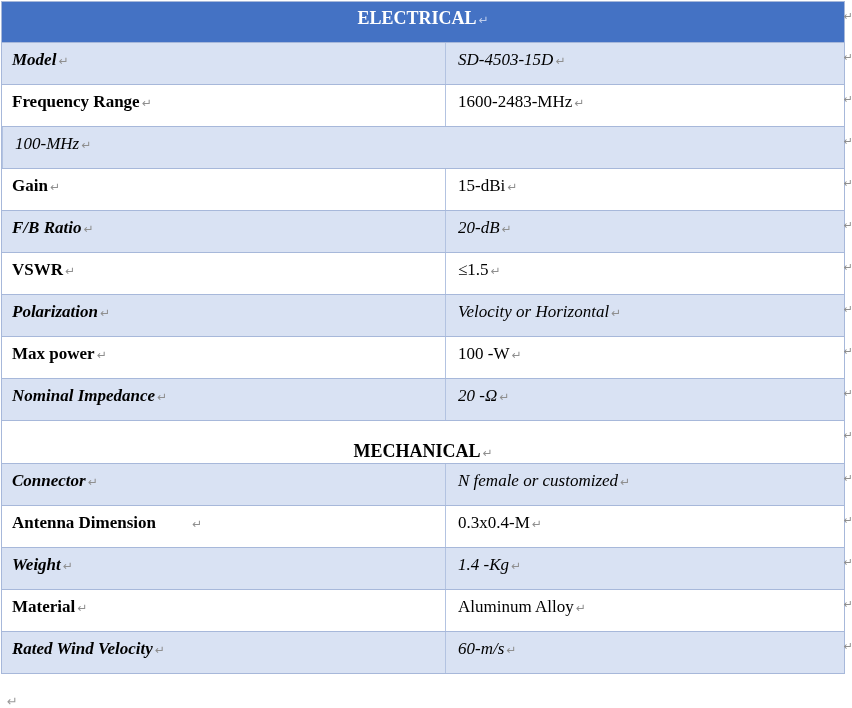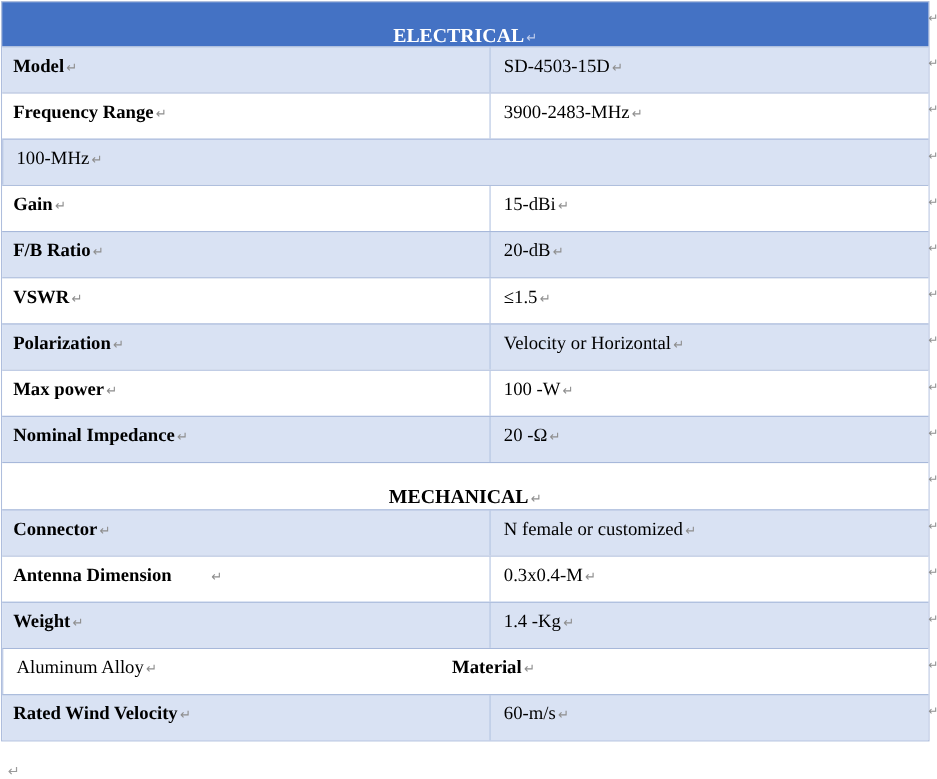--- a/index.html
+++ b/index.html
@@ -21,21 +21,21 @@
     box-sizing: border-box;
   }
   .t-row {
     position: relative;
     display: flex;
     border-top: 1px solid #a7b8da;
     box-sizing: border-box;
   }
   .t-row:first-child { border-top: none; }
   .t-row.data { height: 42px; }
-  .t-row.shaded { background: #d9e2f3; }
+  .t-row.shaded { background: #d9e2f3; font-style: italic; }
   .t-row.plain  { background: #ffffff; }
   .t-row.section-electrical {
     height: 40px;
     background: #4472c4;
     color: #ffffff;
   }
   .t-row.section-mechanical {
     height: 43px;
     background: #ffffff;
     color: #000000;
@@ -56,21 +56,21 @@
   .value-cell {
     flex: 1;
     padding-left: 12px;
     border-left: 1px solid #b3c3e1;
   }
   .section-cell {
     width: 100%;
     text-align: center;
     font-weight: bold;
     font-size: 18px;
-    padding-top: 20px;
+    padding-top: 6px;
   }
   .section-mechanical .section-cell { padding-top: 20px; }
   .mark {
     font-family: "DejaVu Sans", sans-serif;
     font-size: 12px;
     color: #8f8f8f;
     margin-left: 2px;
     font-weight: normal;
   }
   .mark.light { color: #bfcdec; }
@@ -106,21 +106,21 @@
     </div>
 
     <div class="t-row data shaded">
       <div class="cell label-cell"><span>Model</span><span class="mark">↵</span></div>
       <div class="cell value-cell"><span>SD-4503-15D</span><span class="mark">↵</span></div>
       <span class="row-end-mark">↵</span>
     </div>
 
     <div class="t-row data plain">
       <div class="cell label-cell"><span>Frequency Range</span><span class="mark">↵</span></div>
-      <div class="cell value-cell"><span>3900-2483-MHz</span><span class="mark">↵</span></div>
+      <div class="cell value-cell"><span>1600-2483-MHz</span><span class="mark">↵</span></div>
       <span class="row-end-mark">↵</span>
     </div>
 
     <div class="t-row data shaded">
       <div class="cell value-cell"><span>100-MHz</span><span class="mark">↵</span></div>
       <span class="row-end-mark">↵</span>
     </div>
 
     <div class="t-row data plain">
       <div class="cell label-cell"><span>Gain</span><span class="mark">↵</span></div>
@@ -175,22 +175,22 @@
       <span class="row-end-mark">↵</span>
     </div>
 
     <div class="t-row data shaded">
       <div class="cell label-cell"><span>Weight</span><span class="mark">↵</span></div>
       <div class="cell value-cell"><span>1.4 -Kg</span><span class="mark">↵</span></div>
       <span class="row-end-mark">↵</span>
     </div>
 
     <div class="t-row data plain">
+      <div class="cell label-cell"><span>Material</span><span class="mark">↵</span></div>
       <div class="cell value-cell"><span>Aluminum Alloy</span><span class="mark">↵</span></div>
-      <div class="cell label-cell"><span>Material</span><span class="mark">↵</span></div>
       <span class="row-end-mark">↵</span>
     </div>
 
     <div class="t-row data shaded">
       <div class="cell label-cell"><span>Rated Wind Velocity</span><span class="mark">↵</span></div>
       <div class="cell value-cell"><span>60-m/s</span><span class="mark">↵</span></div>
       <span class="row-end-mark">↵</span>
     </div>
 
   </div>

